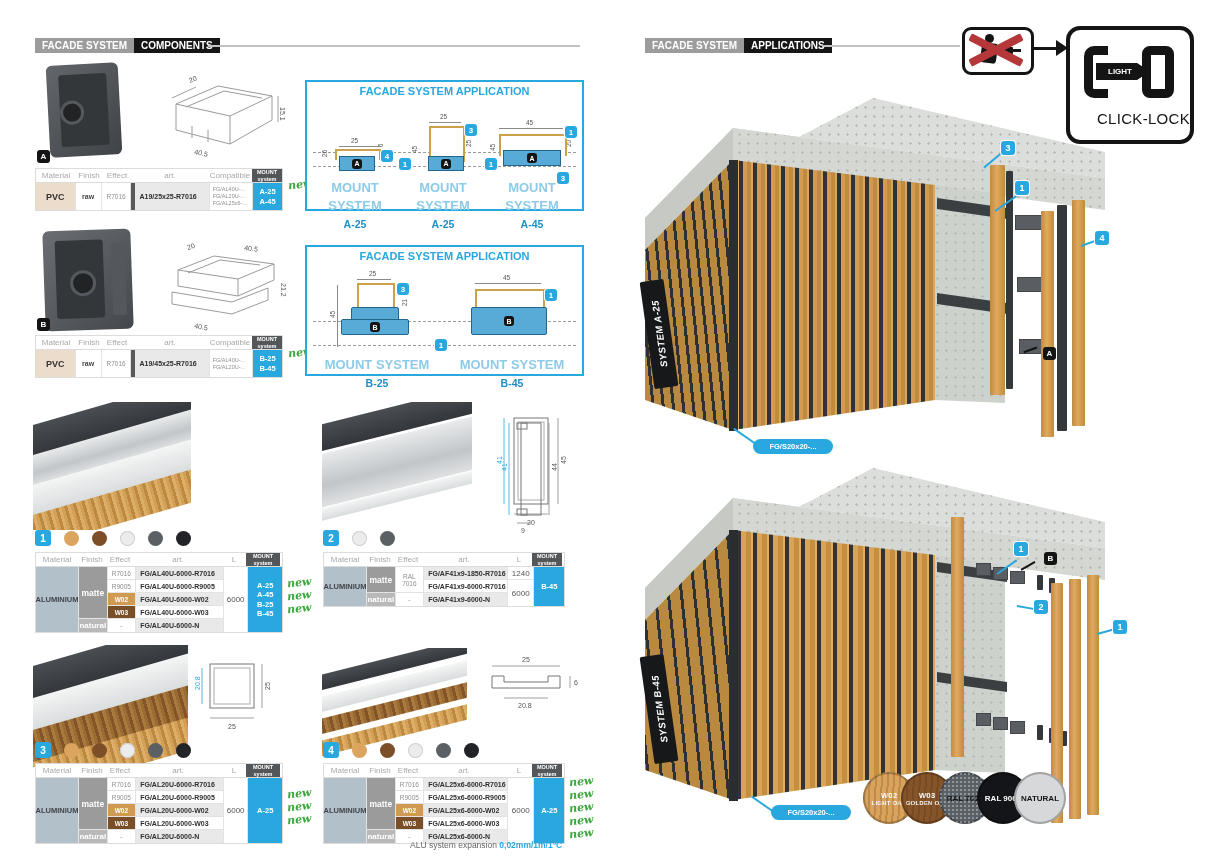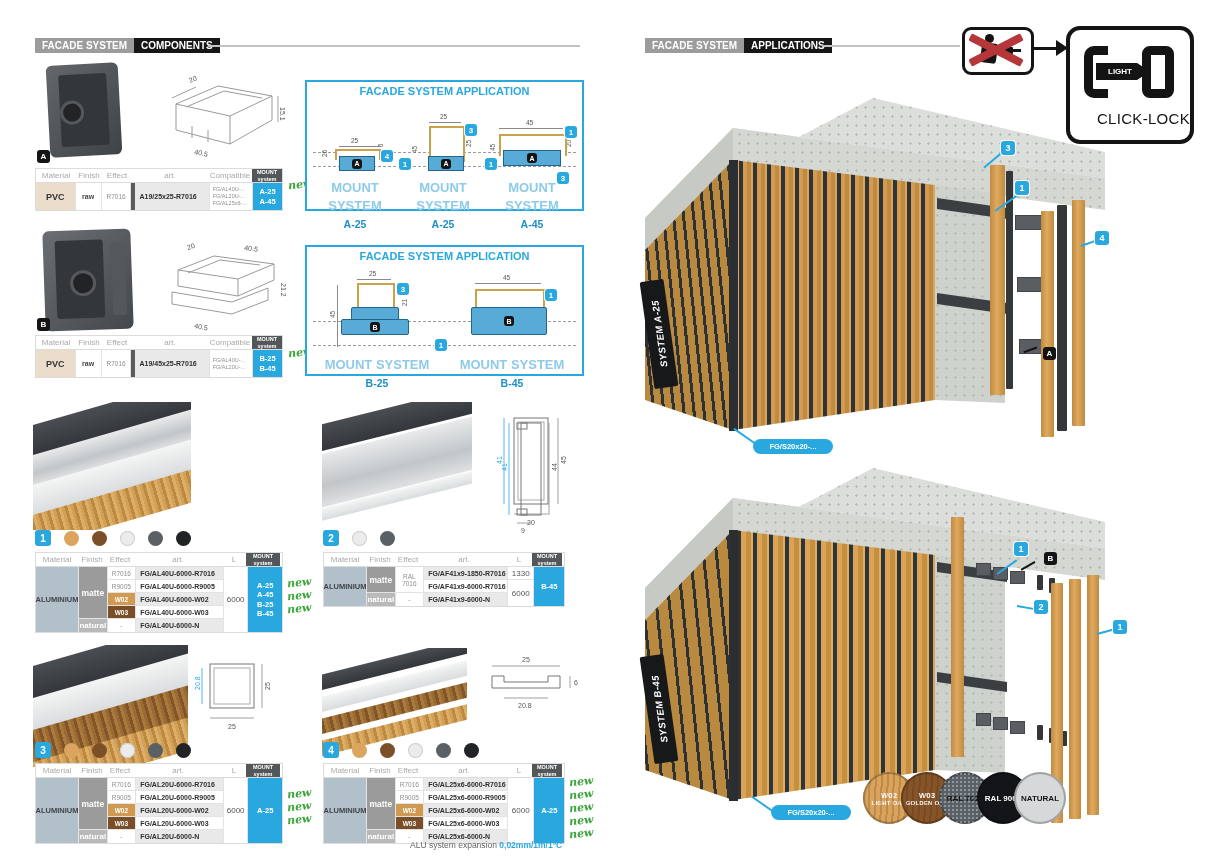--- a/index.html
+++ b/index.html
@@ -412,21 +412,21 @@
       <div class="tcol" style="width:28px;">
         <div class="cell eff" style="height:26px;text-align:center;padding:0 2px;">RAL 7016</div>
         <div class="cell eff" style="height:13px;">-</div>
       </div>
       <div class="tcol" style="width:84px;">
         <div class="cell art shade" style="height:13px;">FG/AF41x9-1850-R7016</div>
         <div class="cell art" style="height:13px;">FG/AF41x9-6000-R7016</div>
         <div class="cell art shade" style="height:13px;">FG/AF41x9-6000-N</div>
       </div>
       <div class="tcol" style="width:26px;">
-        <div class="cell len" style="height:13px;">1330</div>
+        <div class="cell len" style="height:13px;">1240</div>
         <div class="cell len" style="height:26px;">6000</div>
       </div>
       <div class="tcol" style="width:30px;border-right:none;">
           <div class="cell mnt" style="flex:1;">B-45</div>
         </div>
     </div>
   </div>
 
   <div class="photo" style="left:33px;top:645px;width:155px;height:122px;">
     <div class="bar darkm" style="left:-24px;top:-6px;width:240px;height:32px;"></div>

